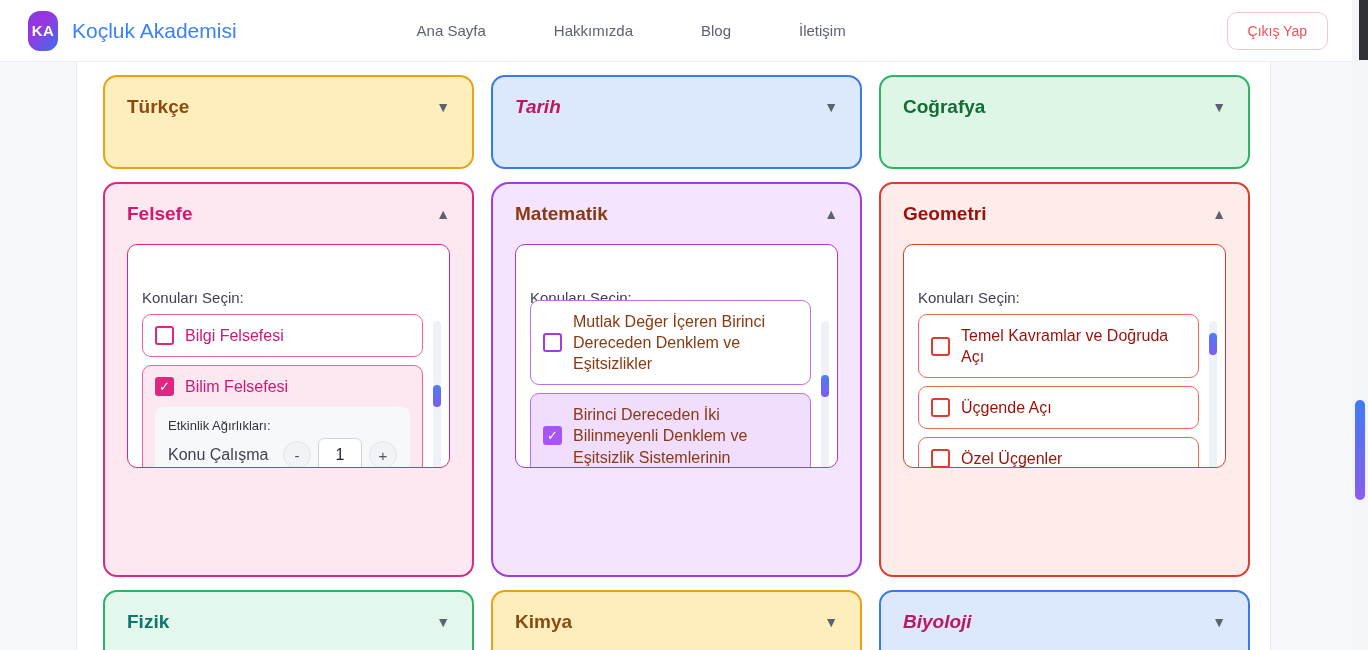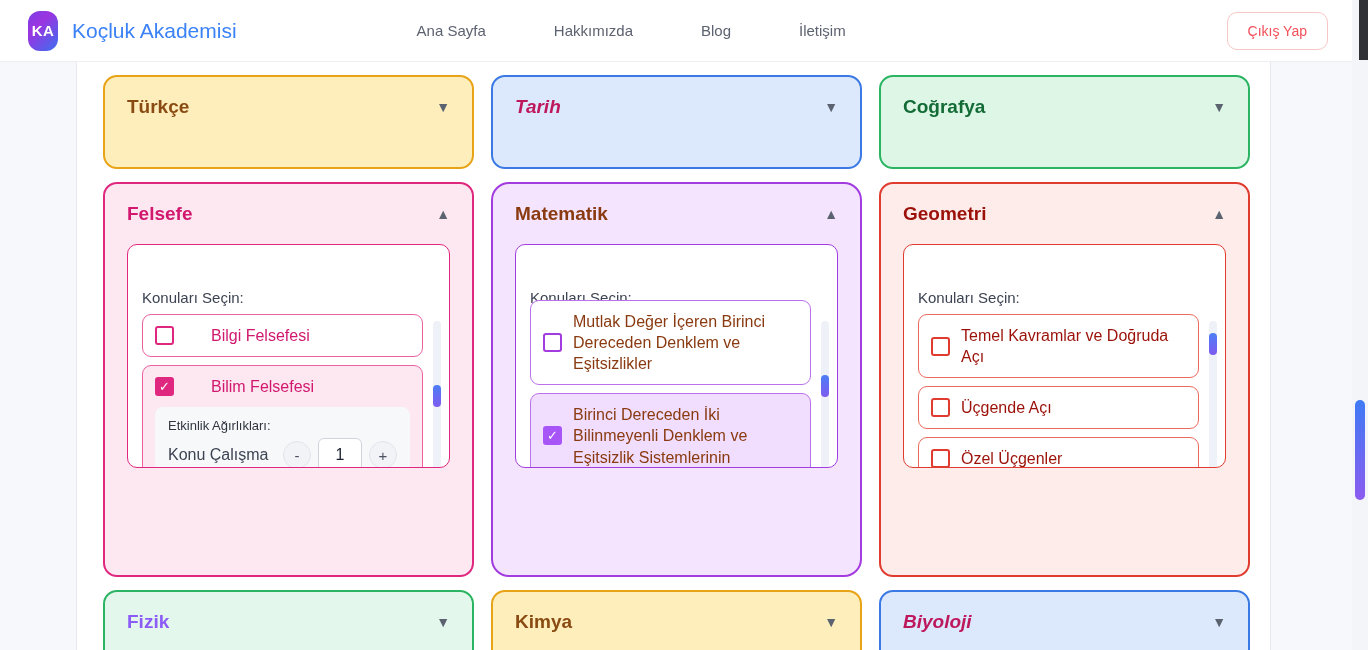--- a/index.html
+++ b/index.html
@@ -163,21 +163,21 @@
   }
 
   
   .c-yellow { background: #fdeebc; border-color: #e8a317; }
   .c-yellow .card-title { color: #8a4b12; }
   .c-blue   { background: #dce9fc; border-color: #3b7ae4; }
   .c-blue   .card-title { color: #be185d; font-style: italic; }
   .c-green  { background: #ddf6e5; border-color: #2bb563; }
   .c-green  .card-title { color: #136b36; }
   .c-greenlight { background: #e4f7ec; border-color: #2bb563; }
-  .c-greenlight .card-title { color: #8b5cf6; text-align: right; }
+  .c-greenlight .card-title { color: #0f766e; text-align: right; }
 
   
   .c-pink    { background: #fde7f1; border-color: #e0277f; }
   .c-pink .card-title { color: #d1186e; }
   .c-purple  { background: #f4e4fd; border-color: #a33ce0; border-radius: 18px; }
   .c-purple .card-title { color: #8a3a10; }
   .c-red     { background: #fdecea; border-color: #e03b2f; }
   .c-red .card-title { color: #9b1109; }
 
   
@@ -222,21 +222,21 @@
   .topic.checked-purple{ background: #f1ddfd; border-color: #c48bec; }
 
   .c-pink .topic   { border-color: #ea62a1; }
   .c-purple .topic { border-color: #bb71ea; }
   .c-red .topic    { border-color: #ea6a5d; }
 
   .topic-label {
     font-size: 16px;
     line-height: 1.32;
   }
-  .c-pink .topic-label   { color: #d1186e; margin-left: 26px; }
+  .c-pink .topic-label   { color: #d1186e; }
   .c-purple .topic-label { color: #8a3a10; }
   .c-red .topic-label    { color: #9b1109; }
 
   .cb {
     width: 19px; height: 19px;
     min-width: 19px;
     border: 2px solid;
     border-radius: 3px;
     background: #ffffff;
     display: flex;

